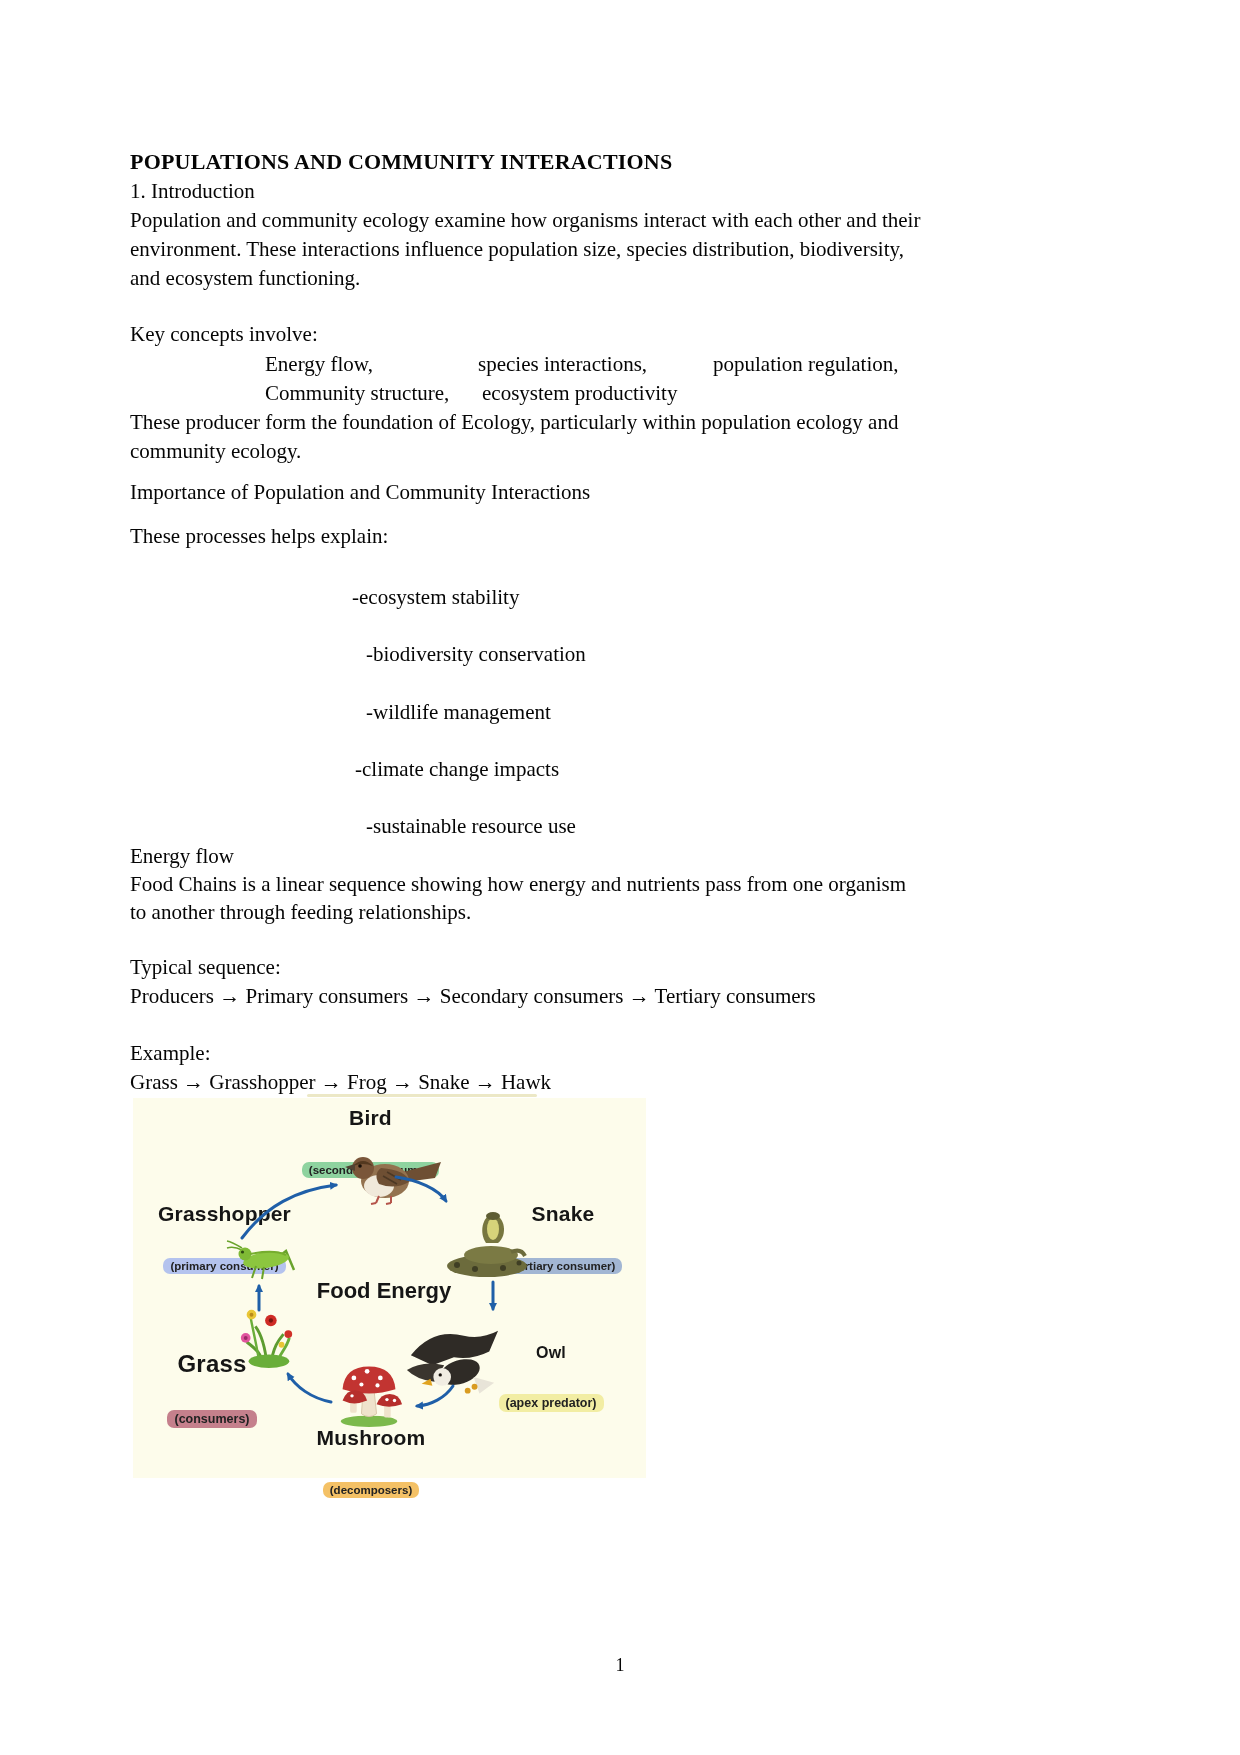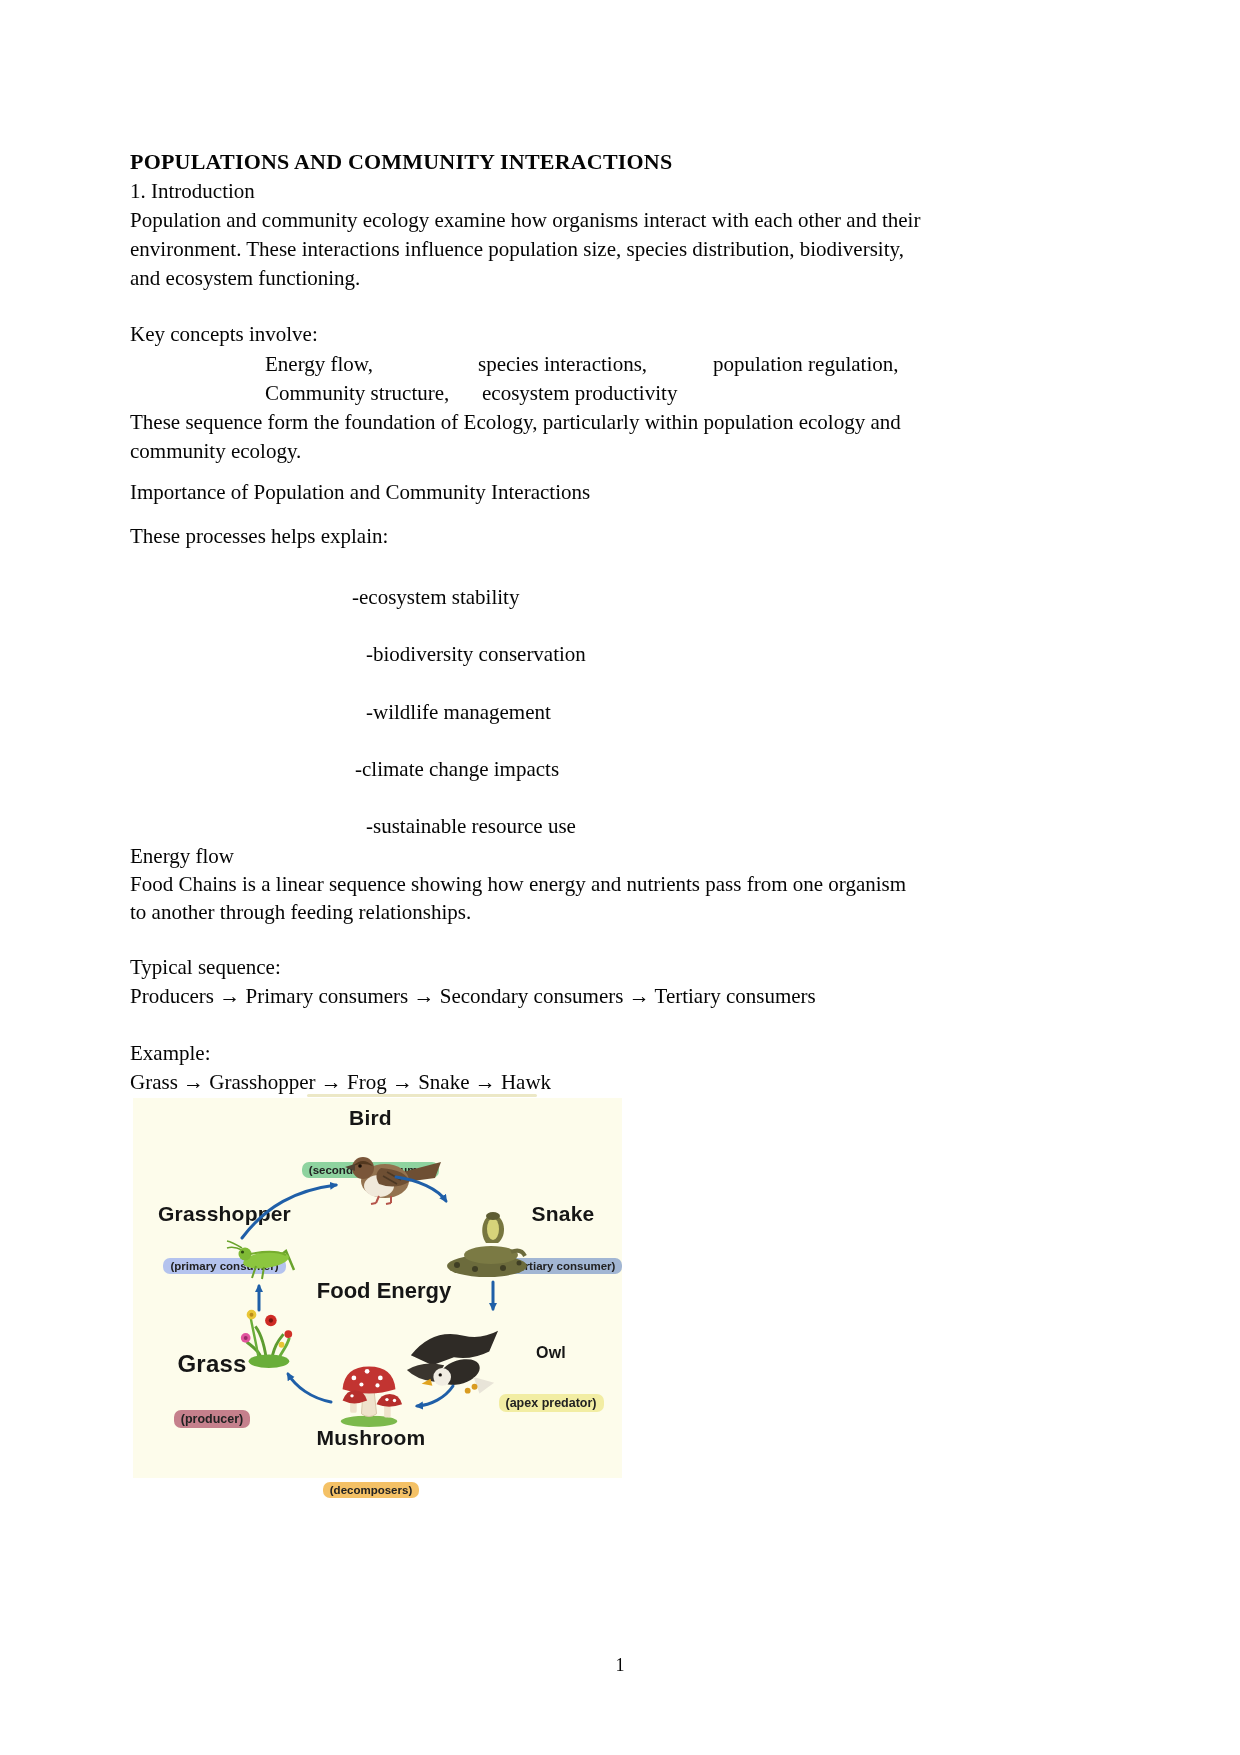--- a/index.html
+++ b/index.html
@@ -7,21 +7,21 @@
         font-family:"Liberation Serif", serif;color:#050505;}
   .ln{position:absolute;left:130px;font-size:21px;line-height:24px;white-space:pre;}
   .b{font-weight:normal;text-align:right;}
   .title{font-size:22px;font-weight:bold;letter-spacing:.2px;}
   .tabspan{position:absolute;top:0;white-space:pre;}
   .artifact{position:absolute;background:#ece8c6;border-radius:2px;}
   .pagenum{position:absolute;left:0;right:0;top:1655px;text-align:center;font-size:18px;}
 
   
   .fc{position:absolute;left:133px;top:1098px;width:489px;height:380px;background:#fdfceb;
-      font-family:"Liberation Sans", sans-serif;}
+      font-family:"Liberation Sans", sans-serif;padding-left:24px;}
   .fc-node{position:absolute;display:flex;flex-direction:column;align-items:center;gap:4px;}
   .fc-name{font-weight:bold;font-size:21px;color:#161616;letter-spacing:.2px;}
   .fc-title{position:absolute;font-weight:bold;font-size:22px;color:#161616;text-align:center;}
   .fc-badge{font-size:11.5px;font-weight:600;color:#222;padding:2px 7px;border-radius:7px;white-space:nowrap;margin-top:28px;}
   .bg-green{background:#8ed39f;}
   .bg-peri{background:#b4c3ee;}
   .bg-blue{background:#a2b6d3;}
   .bg-yellow{background:#f2eda3;}
   .bg-rose{background:#c5808c;}
   .bg-amber{background:#f4c166;}
@@ -45,21 +45,21 @@
   <div class="ln" style="top:352px;left:0;width:1240px">
     <span class="tabspan" style="left:265px">Energy flow,</span>
     <span class="tabspan" style="left:478px">species interactions,</span>
     <span class="tabspan" style="left:713px">population regulation,</span>
   </div>
   <div class="ln" style="top:381px;left:0;width:1240px">
     <span class="tabspan" style="left:265px">Community structure,</span>
     <span class="tabspan" style="left:482px">ecosystem productivity</span>
   </div>
 
-  <div class="ln" style="top:410px">These sequence form the foundation of Ecology, particularly within population ecology and</div>
+  <div class="ln" style="top:410px">These producer form the foundation of Ecology, particularly within population ecology and</div>
   <div class="ln" style="top:439px">community ecology.</div>
   <div class="ln" style="top:480px">Importance of Population and Community Interactions</div>
 
   <div class="ln" style="top:524px">These processes helps explain:</div>
 
   <div class="ln" style="top:585px;left:352px">-ecosystem stability</div>
   <div class="ln" style="top:642px;left:366px">-biodiversity conservation</div>
   <div class="ln" style="top:700px;left:366px">-wildlife management</div>
   <div class="ln" style="top:757px;left:355px">-climate change impacts</div>
   <div class="ln" style="top:814px;left:366px">-sustainable resource use</div>
@@ -103,21 +103,21 @@
 
     <div class="fc-title" style="left:181px;top:180px;width:140px">Food Energy</div>
 
     <div class="fc-node" style="left:368px;top:246px;width:100px">
       <div class="fc-name" style="font-size:16px">Owl</div>
       <div class="fc-badge bg-yellow" style="font-size:12.5px">(apex predator)</div>
     </div>
 
     <div class="fc-node" style="left:33px;top:252px;width:92px">
       <div class="fc-name" style="font-size:24px">Grass</div>
-      <div class="fc-badge bg-rose" style="font-size:12.5px">(producer)</div>
+      <div class="fc-badge bg-rose" style="font-size:12.5px">(consumers)</div>
     </div>
 
     <div class="fc-node" style="left:183px;top:328px;width:110px">
       <div class="fc-name">Mushroom</div>
       <div class="fc-badge bg-amber">(decomposers)</div>
     </div>
 
     <svg style="left:210px;top:56px" width="102" height="50" viewBox="0 0 102 50">
       <polygon points="60,18 98,8 92,24 62,28" fill="#6e4f33"></polygon>
       <ellipse cx="42" cy="27" rx="24" ry="17" fill="#93724f"></ellipse>

